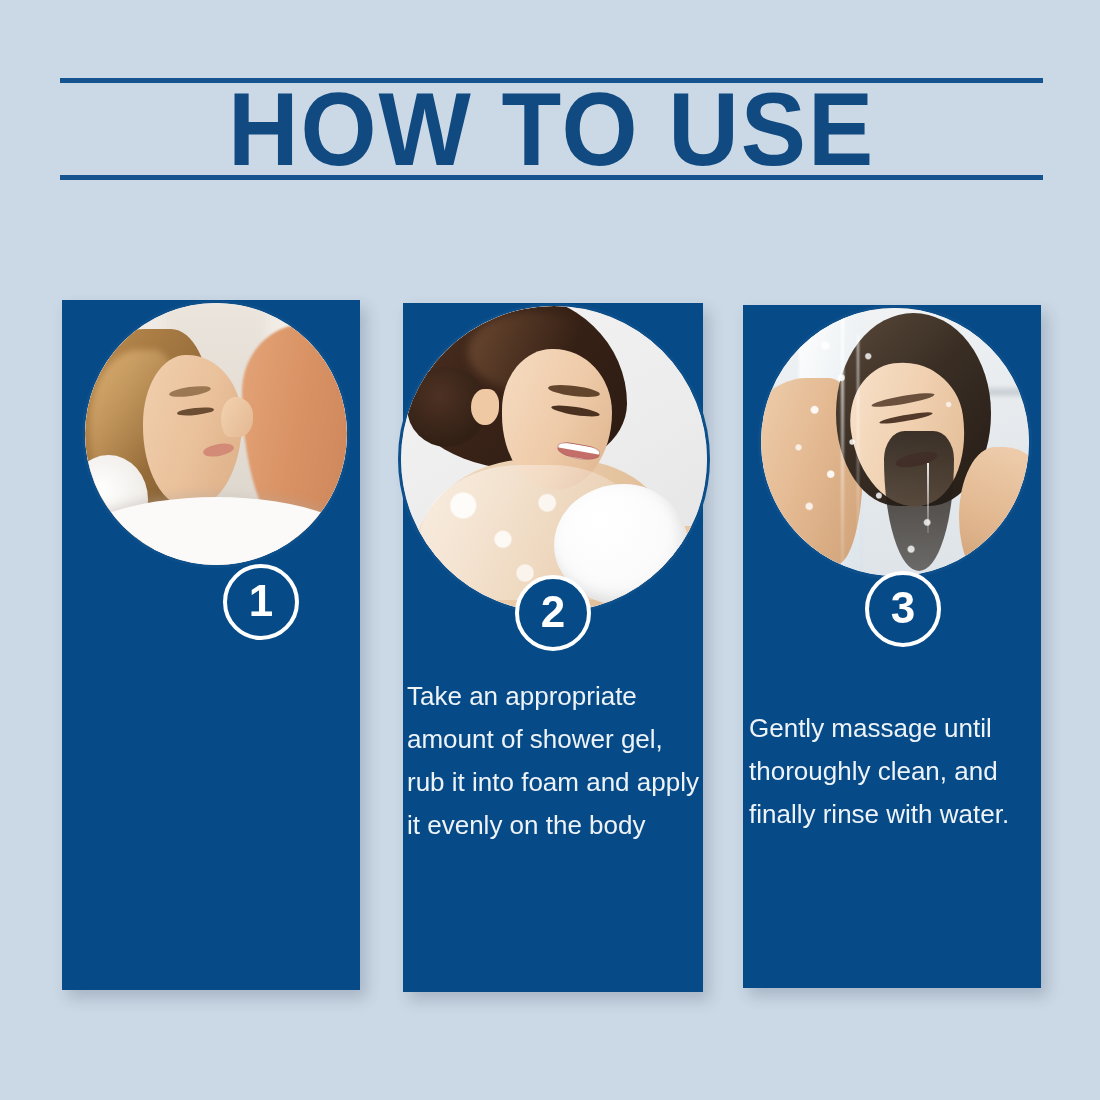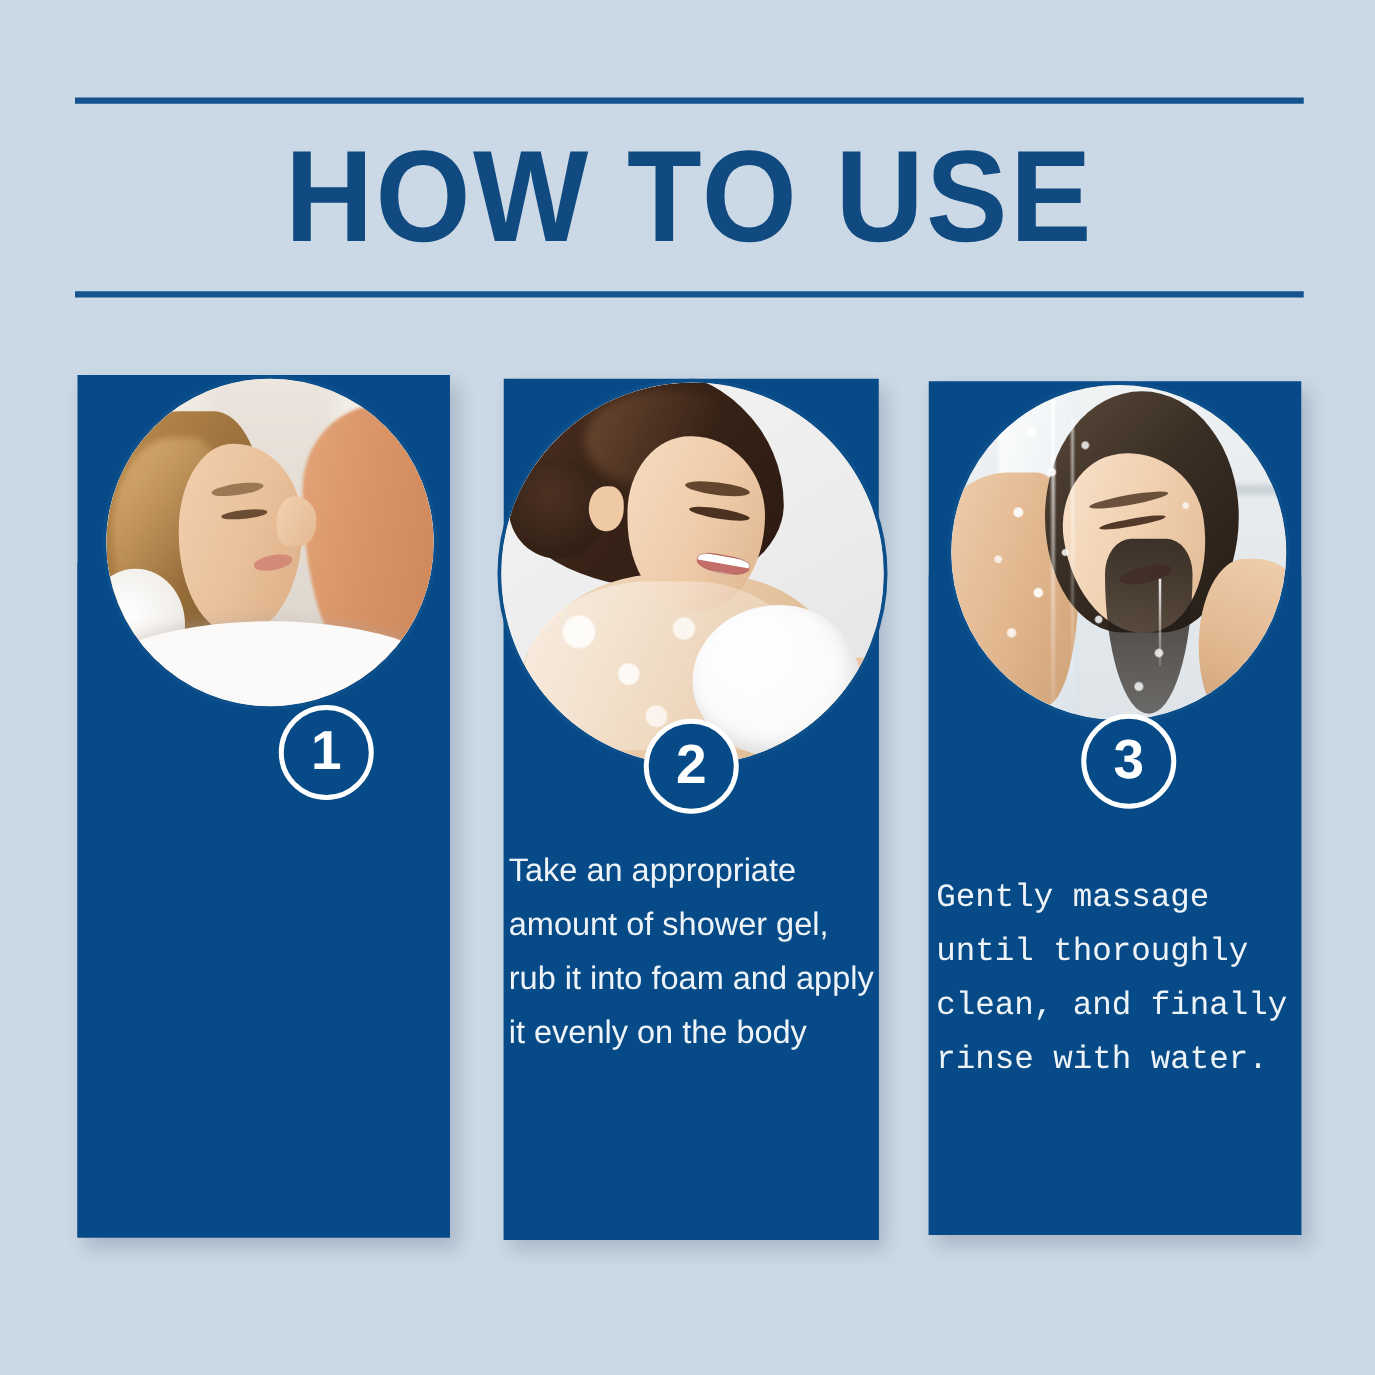--- a/index.html
+++ b/index.html
@@ -15,21 +15,21 @@
     font-family: "Liberation Sans", sans-serif;
     position: relative;
   }
 
   
   #header {
     position: absolute;
     left: 60px;
     top: 78px;
     width: 983px;
-    height: 160px;
+    height: 102px;
   }
   .rule {
     position: absolute;
     left: 0;
     width: 983px;
     height: 5px;
     background: #15548f;
   }
   .rule.top { top: 0; }
   .rule.bottom { bottom: 0; }
@@ -129,21 +129,21 @@
   #card-2 { left: 403px; top: 303px; width: 300px; height: 689px; }
   #card-2 .card-body  { top: 162px; }
   #card-2 .photo-disc { left: -5px; top: 0px; width: 312px; height: 312px; }
   #card-2 .badge      { left: 112px; top: 272px; }
   #card-2 .caption    { left: 4px; right: 4px; top: 372px; }
 
   #card-3 { left: 743px; top: 305px; width: 298px; height: 683px; }
   #card-3 .card-body  { top: 155px; }
   #card-3 .photo-disc { left: 15px;  top: 0px;  width: 274px; height: 274px; }
   #card-3 .badge      { left: 122px; top: 266px; }
-  #card-3 .caption    { left: 6px; right: 6px; top: 392px; font-family: Liberation Mono, monospace; }
+  #card-3 .caption    { left: 6px; right: 6px; top: 402px; }
 
   
 
   
   .p1-bg {
     position: absolute; inset: 0;
     background:
       linear-gradient(160deg, #efe9e2 0%, #f4f0ea 40%, #e7e1d8 100%);
   }
   .p1-tub {

